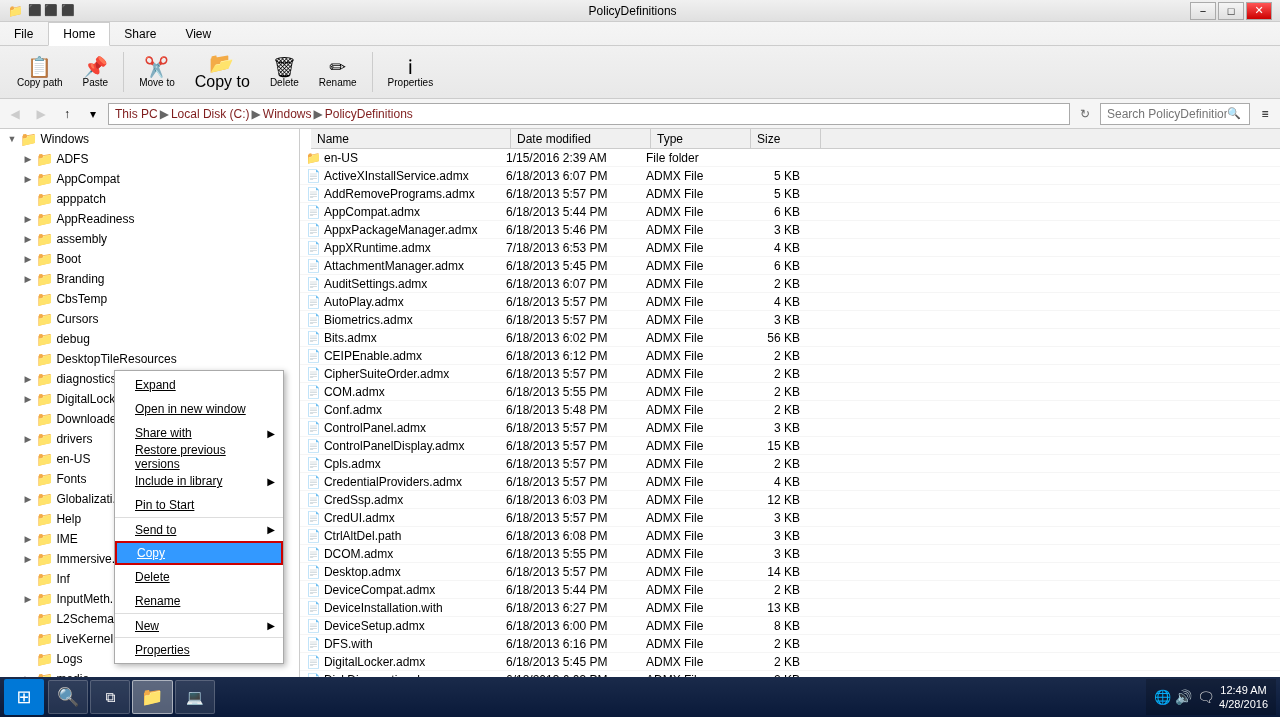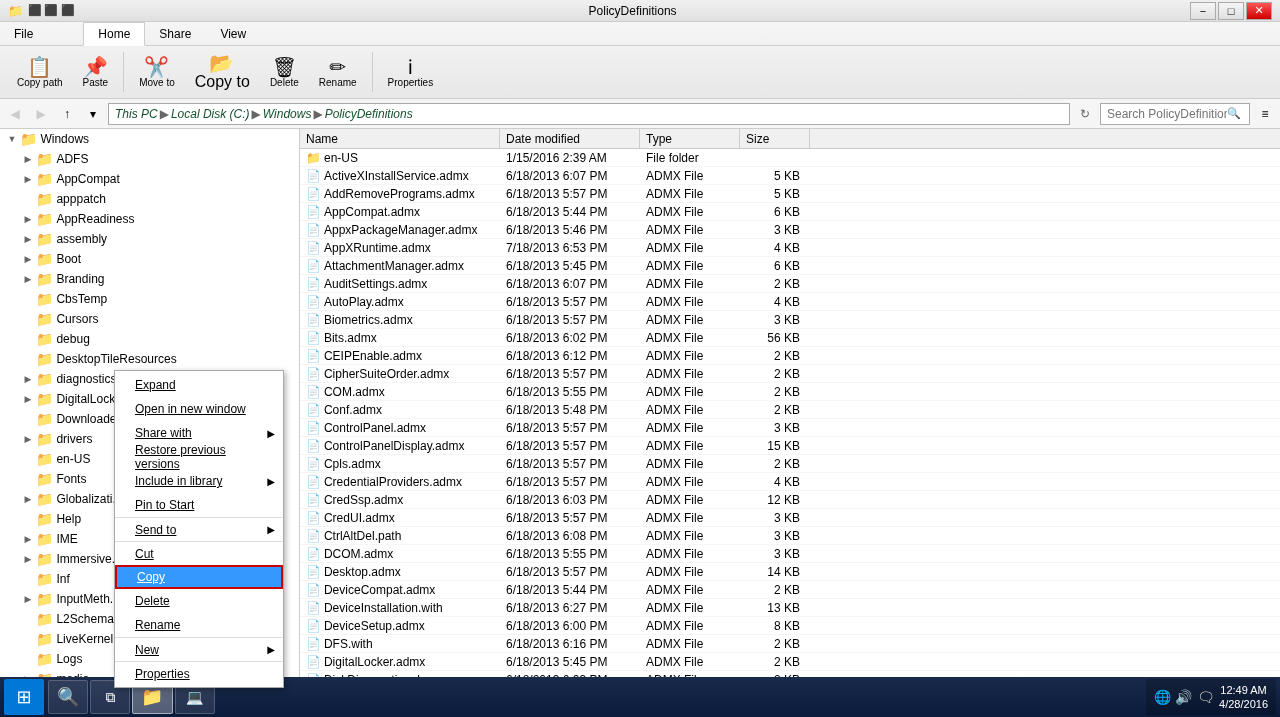--- a/index.html
+++ b/index.html
@@ -43,21 +43,20 @@
       display: flex; align-items: center;
       font-size: 12px; cursor: pointer;
       border-right: 1px solid transparent;
     }
     .ribbon-tab.active {
       background: #fff;
       border: 1px solid #ccc;
       border-bottom: 1px solid #fff;
       margin-bottom: -1px;
       z-index: 1;
-      margin-left: 35px;
     }
     .ribbon-content {
       height: 52px;
       display: flex;
       align-items: center;
       padding: 4px 8px;
       gap: 2px;
     }
     .ribbon-btn {
       display: flex; flex-direction: column; align-items: center;
@@ -84,21 +83,21 @@
       cursor: pointer; border-radius: 2px; font-size: 12px;
       background: transparent;
     }
     .nav-btn.disabled { color: #ccc; cursor: default; }
     .address-path {
       flex: 1; height: 22px; border: 1px solid #aaa;
       background: #fff; padding: 0 6px;
       display: flex; align-items: center; font-size: 12px;
       overflow: hidden;
     }
-    .address-crumb { color: #14532d; font-style: italic; }
+    .address-crumb { color: #7f1d1d; }
     .address-arrow { color: #666; margin: 0 2px; }
     .search-box {
       width: 150px; height: 22px; border: 1px solid #aaa;
       background: #fff; padding: 0 6px;
       display: flex; align-items: center;
     }
     .search-box input {
       border: none; outline: none; background: transparent;
       font-size: 12px; width: 120px;
     }
@@ -136,21 +135,21 @@
     .file-list {
       flex: 1;
       overflow-y: auto;
       background: #fff;
     }
     .file-list-header {
       display: flex;
       height: 20px;
       border-bottom: 1px solid #ccc;
       background: #f0f0f0;
-      position: sticky; top: 0;
+      position: sticky; top: 0; margin-left: 11px;
     }
     .file-list-col {
       display: flex; align-items: center;
       padding: 0 6px; font-size: 12px;
       border-right: 1px solid #ccc;
       cursor: pointer;
     }
     .col-name { width: 200px; }
     .col-date { width: 140px; }
     .col-type { width: 100px; }
@@ -760,21 +759,20 @@
 </div>
 
 <div class="context-menu" id="context-menu">
 <div class="ctx-item">Expand</div>
     <div class="ctx-item">Open in new window</div>
     <div class="ctx-item">Share with<span class="ctx-arrow">▶</span></div>
     <div class="ctx-item">Restore previous versions</div>
     <div class="ctx-item">Include in library<span class="ctx-arrow">▶</span></div>
     <div class="ctx-item">Pin to Start</div>
     <div class="ctx-item" style="border-top: 1px solid rgb(221, 221, 221);">Send to<span class="ctx-arrow">▶</span></div>
-    <div class="ctx-item" style="border-top: 1px solid rgb(221, 221, 221);">Cut</div>
     <div class="ctx-item highlighted">Copy</div>
     <div class="ctx-item">Delete</div>
     <div class="ctx-item">Rename</div>
     <div class="ctx-item" style="border-top: 1px solid rgb(221, 221, 221);">New<span class="ctx-arrow">▶</span></div>
     <div class="ctx-item" style="border-top: 1px solid rgb(221, 221, 221);">Properties</div>
   </div>
 
 <div class="status-bar">
   <span>177 items</span>
 </div>

